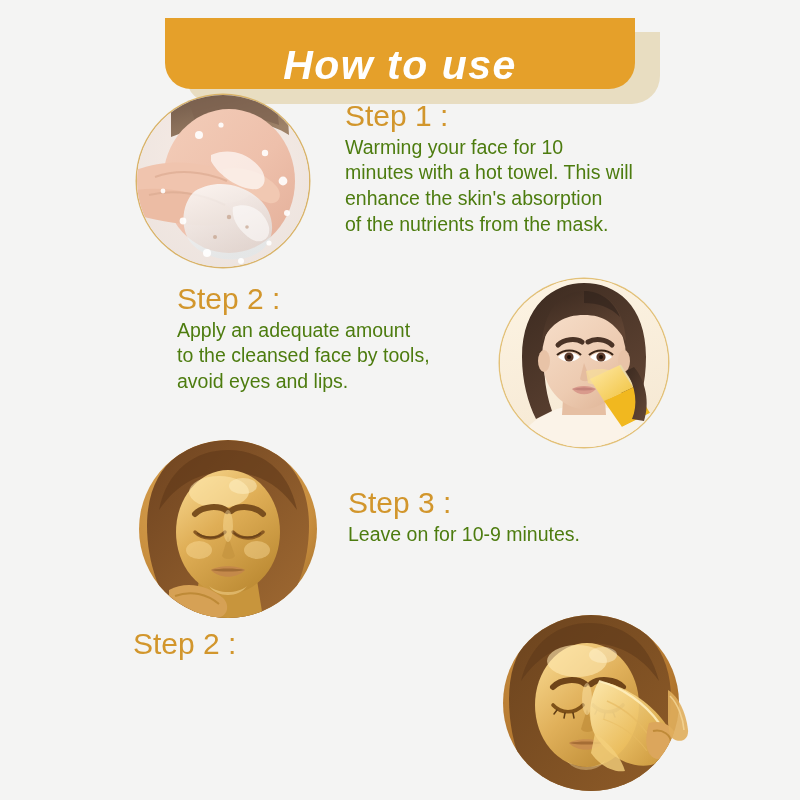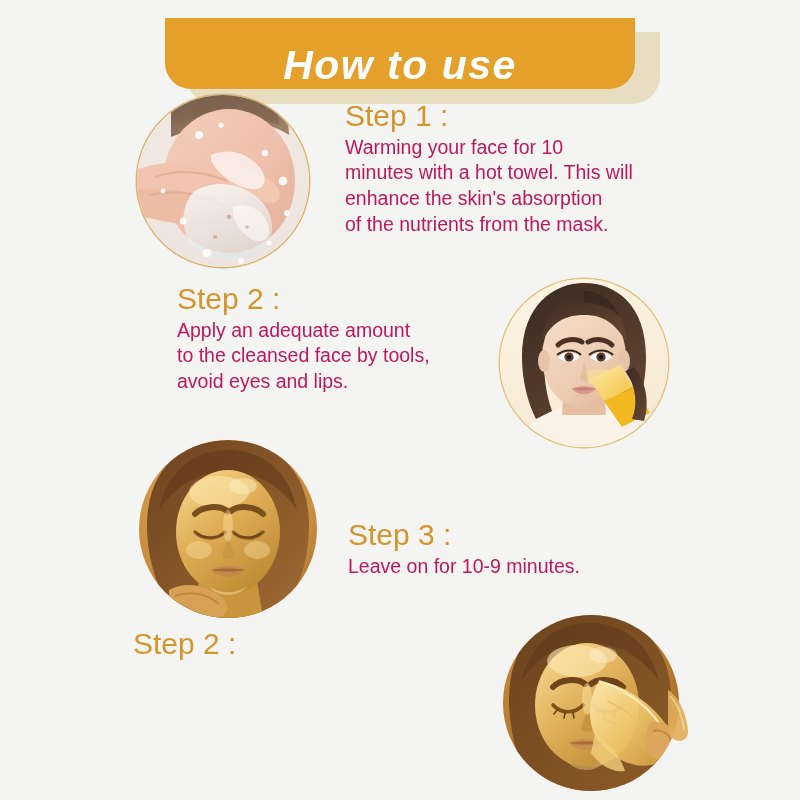--- a/index.html
+++ b/index.html
@@ -70,31 +70,31 @@
   }
   .step-heading {
     color: #d2962c;
     font-weight: normal;
     font-size: 30px;
     line-height: 1.05;
     margin: 0 0 3px 0;
     white-space: nowrap;
   }
   .step-body {
-    color: #be185d;
+    color: #4d7c0f;
     font-size: 19.5px;
     line-height: 1.32;
     margin: 0;
     white-space: pre-line;
   }
 
   
   #text-1 { left: 345px; top: 100px; width: 340px; }
   #text-2 { left: 133px; top: 283px; width: 330px; margin-left: 44px; }
-  #text-3 { left: 348px; top: 487px; width: 330px; margin-top: 32px; }
+  #text-3 { left: 348px; top: 487px; width: 330px; }
   #text-4 { left: 133px; top: 628px; width: 330px; }
 
   
   .photo {
     position: absolute;
     border-radius: 50%;
     overflow: hidden;
   }
   .photo svg { display: block; }
 

